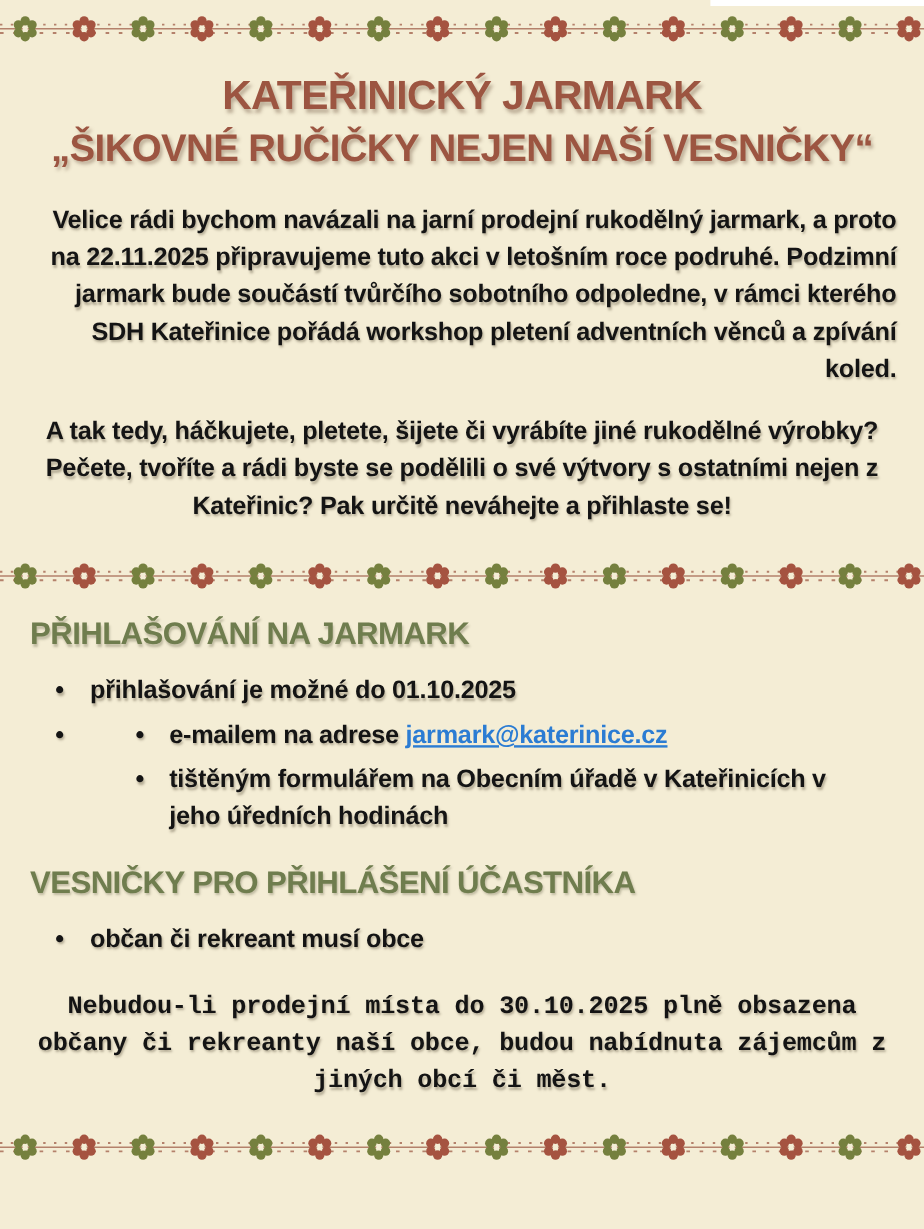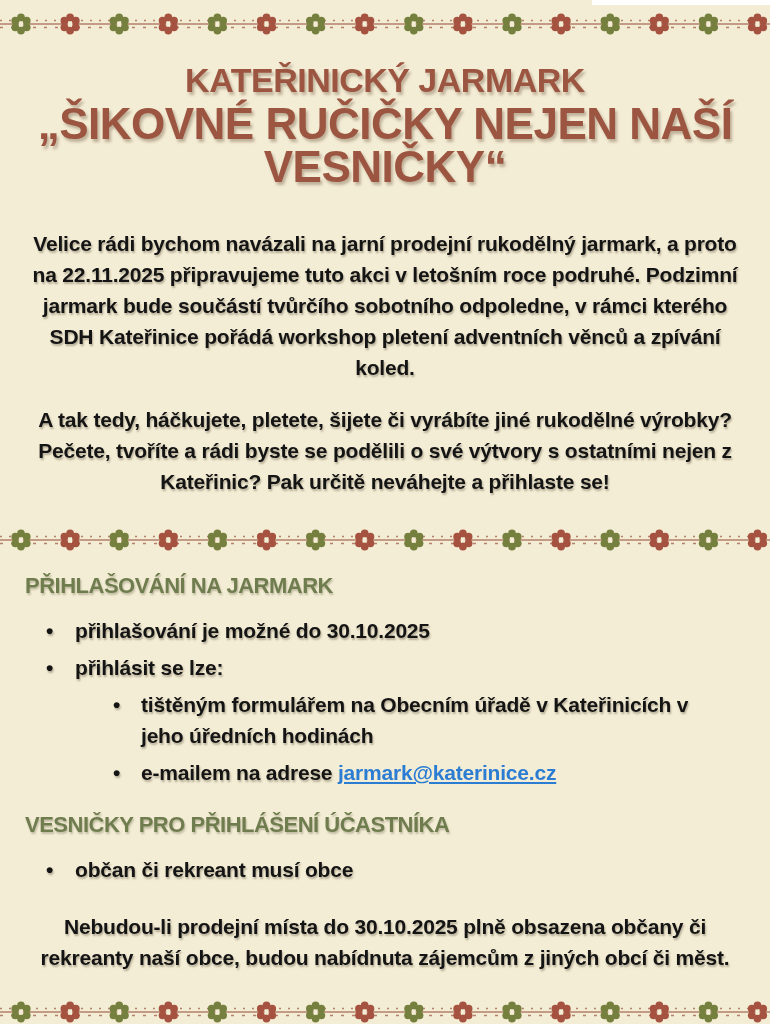--- a/index.html
+++ b/index.html
@@ -31,41 +31,41 @@
 
   .title-block {
     text-align: center;
     margin-top: 18px;
     color: #9c5541;
     text-shadow: 2px 3px 3px rgba(90,60,40,0.35);
     line-height: 43px;
     letter-spacing: -0.5px;
   }
   .title-line1 { font-size: 34px; }
-  .title-line2 { font-size: 44px; }
+  .title-line2 { font-size: 32px; }
 
   .body-text {
     font-size: 21px;
     letter-spacing: -0.2px;
     line-height: 31px;
     text-shadow: 1px 2px 2px rgba(60,50,30,0.35);
   }
   .para {
     text-align: center;
     max-width: 724px;
     margin-left: auto;
     margin-right: auto;
   }
-  .para-1 { margin-top: 40px; }
+  .para-1 { margin-top: 23px; text-align: right; }
   .para-2 { margin-top: 21px; }
-  .para-closing { margin-top: 26px; }
+  .para-closing { margin-top: 26px; font-family: Liberation Mono, monospace; }
 
   .section-heading {
     margin: 24px 0 0 25px;
-    font-size: 22px;
+    font-size: 26px;
     letter-spacing: -0.5px;
     color: #6f7d4e;
     text-shadow: 1px 2px 2px rgba(70,70,40,0.3);
   }
   .section-heading.first { margin-top: 16px; }
 
   ul.bullet-list {
     list-style: none;
     margin-top: 16px;
   }
@@ -172,26 +172,25 @@
     <use href="#flower" x="561.1" y="17" fill="#a55340"></use>
     <use href="#flower" x="610.2" y="17" fill="#75803e"></use>
     <use href="#flower" x="659.3000000000001" y="17" fill="#a55340"></use>
     <use href="#flower" x="708.4" y="17" fill="#75803e"></use>
     <use href="#flower" x="757.5" y="17" fill="#a55340"></use>
   </svg>
 
 <h2 class="section-heading first">PŘIHLAŠOVÁNÍ NA JARMARK</h2>
 
 <ul class="bullet-list body-text">
-  <li>přihlašování je možné do 30.10.2025</li>
+  <li>přihlašování je možné do 01.10.2025</li>
   <li>
-    <span>přihlásit se lze:</span>
     <ul class="sub-list">
+      <li><span>e-mailem na adrese </span><a class="email-link" href="#">jarmark@katerinice.cz</a></li>
       <li>tištěným formulářem na Obecním úřadě v Kateřinicích v jeho úředních hodinách</li>
-      <li><span>e-mailem na adrese </span><a class="email-link" href="#">jarmark@katerinice.cz</a></li>
     </ul>
   </li>
 </ul>
 
 <h2 class="section-heading">VESNIČKY PRO PŘIHLÁŠENÍ ÚČASTNÍKA</h2>
 
 <ul class="bullet-list body-text">
   <li>občan či rekreant musí obce</li>
 </ul>
 

